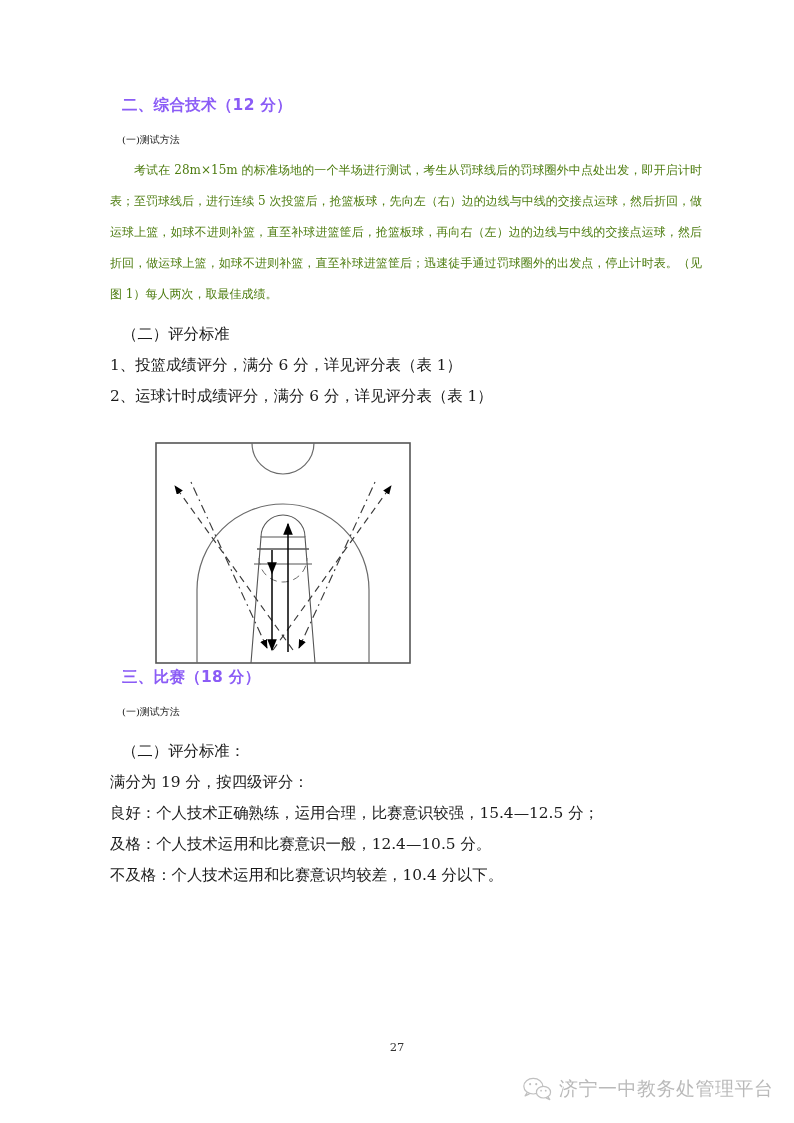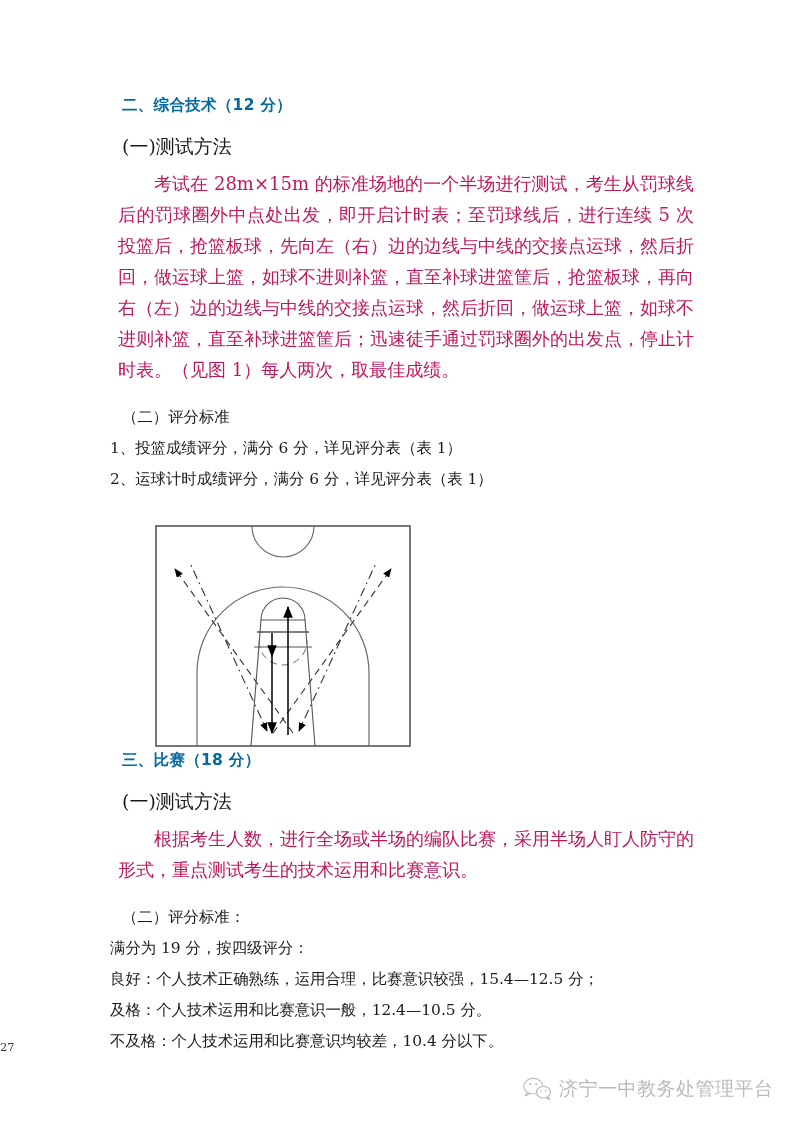--- a/index.html
+++ b/index.html
@@ -28,36 +28,36 @@
   }
 
   
   .heading {
     font-family: "DejaVu Sans", "Liberation Sans", sans-serif;
     font-weight: bold;
     font-size: 15.5px;
     line-height: 26px;
     letter-spacing: 0.3px;
     margin: 0 0 2px 12px;
-    color: #0369a1;
+    color: #8b5cf6;
   }
   .subheading {
     font-family: "DejaVu Serif", "Liberation Serif", serif;
-    font-size: 19px;
+    font-size: 10px;
     line-height: 27px;
-    margin: 15px 0 2px 12px;
+    margin: 8px 0 2px 12px;
     color: #1a1a1a;
   }
   .para {
-    font-size: 18px;
+    font-size: 12px;
     line-height: 31px;
     text-align: justify;
     text-justify: inter-ideograph;
-    margin: 8px;
-    color: #be185d;
+    margin: 0;
+    color: #4d7c0f;
     text-indent: 2em;
   }
   .line {
     font-size: 15.4px;
     line-height: 31px;
     margin: 0;
     color: #1a1a1a;
   }
   .line.indent1 {
     padding-left: 12px;
@@ -78,21 +78,21 @@
     height: 222px;
   }
   .court-svg { display: block; }
 
   
   .page-number {
     position: absolute;
     left: 0;
     right: 0;
     top: 1040px;
-    text-align: left;
+    text-align: center;
     font-family: "DejaVu Serif", "Liberation Serif", serif;
     font-size: 11.5px;
     color: #333;
   }
   .watermark {
     position: absolute;
     left: 522px;
     top: 1076px;
     display: flex;
     align-items: flex-end;
@@ -167,21 +167,20 @@
           <line x1="117" y1="131" x2="117" y2="208" stroke="#000000" stroke-width="1.5" marker-end="url(#arrowSolid)"></line>
 
           <line x1="133" y1="210" x2="133" y2="82" stroke="#000000" stroke-width="1.5" marker-end="url(#arrowSolid)"></line>
         </svg>
       </div>
     </div>
 
     <div>
       <div class="heading">三、比赛（18 分）</div>
       <div class="subheading">(一)测试方法</div>
-      <p class="para">根据考生人数，进行全场或半场的编队比赛，采用半场人盯人防守的形式，重点测试考生的技术运用和比赛意识。</p>
       <div class="gap-sm"></div>
       <div class="line indent1">（二）评分标准：</div>
       <div class="line">满分为 19 分，按四级评分：</div>
       <div class="line">良好：个人技术正确熟练，运用合理，比赛意识较强，15.4—12.5 分；</div>
       <div class="line">及格：个人技术运用和比赛意识一般，12.4—10.5 分。</div>
       <div class="line">不及格：个人技术运用和比赛意识均较差，10.4 分以下。</div>
     </div>
 
   </div>
 

